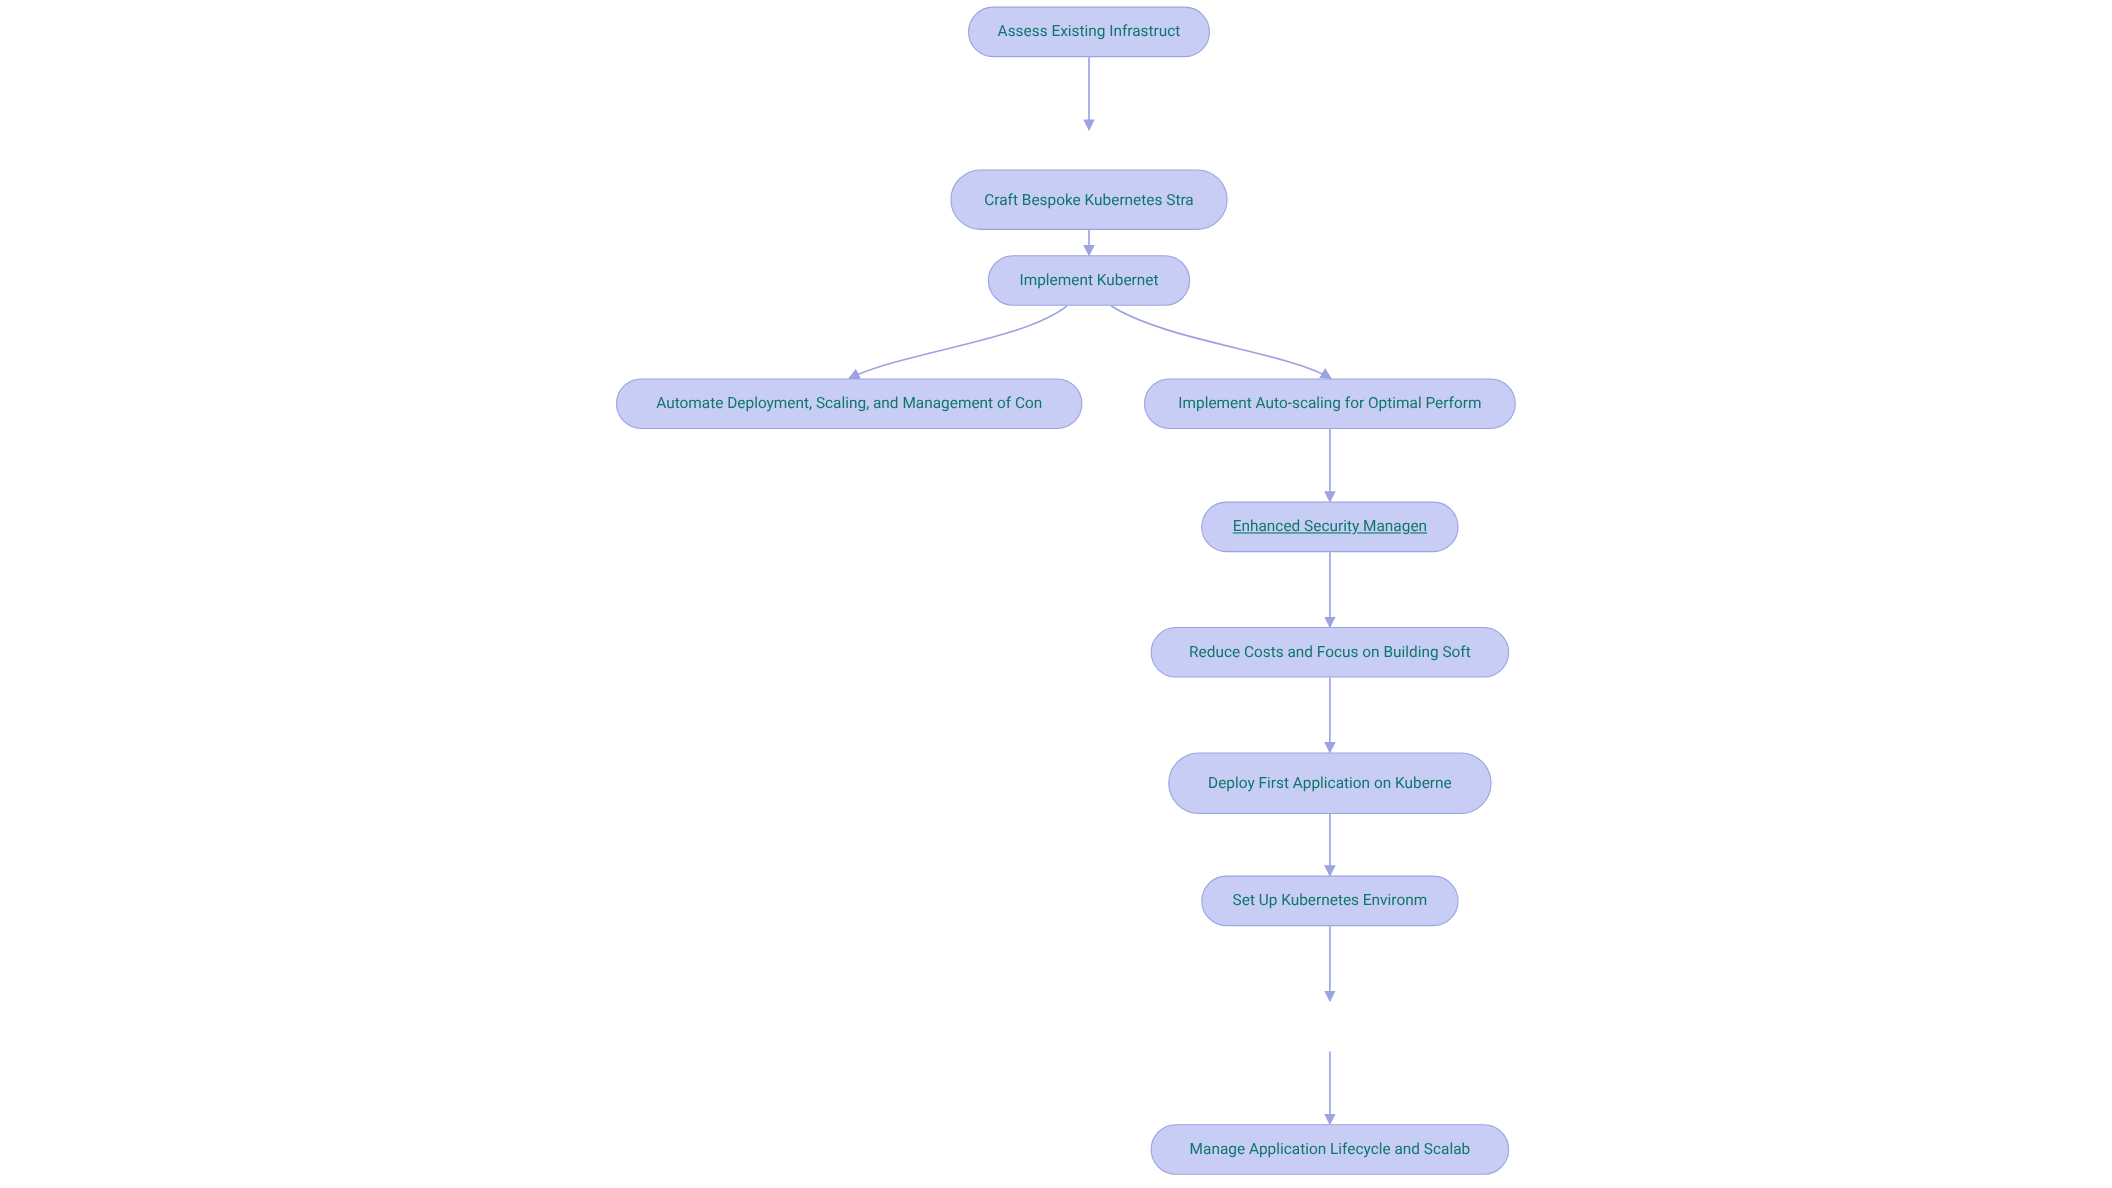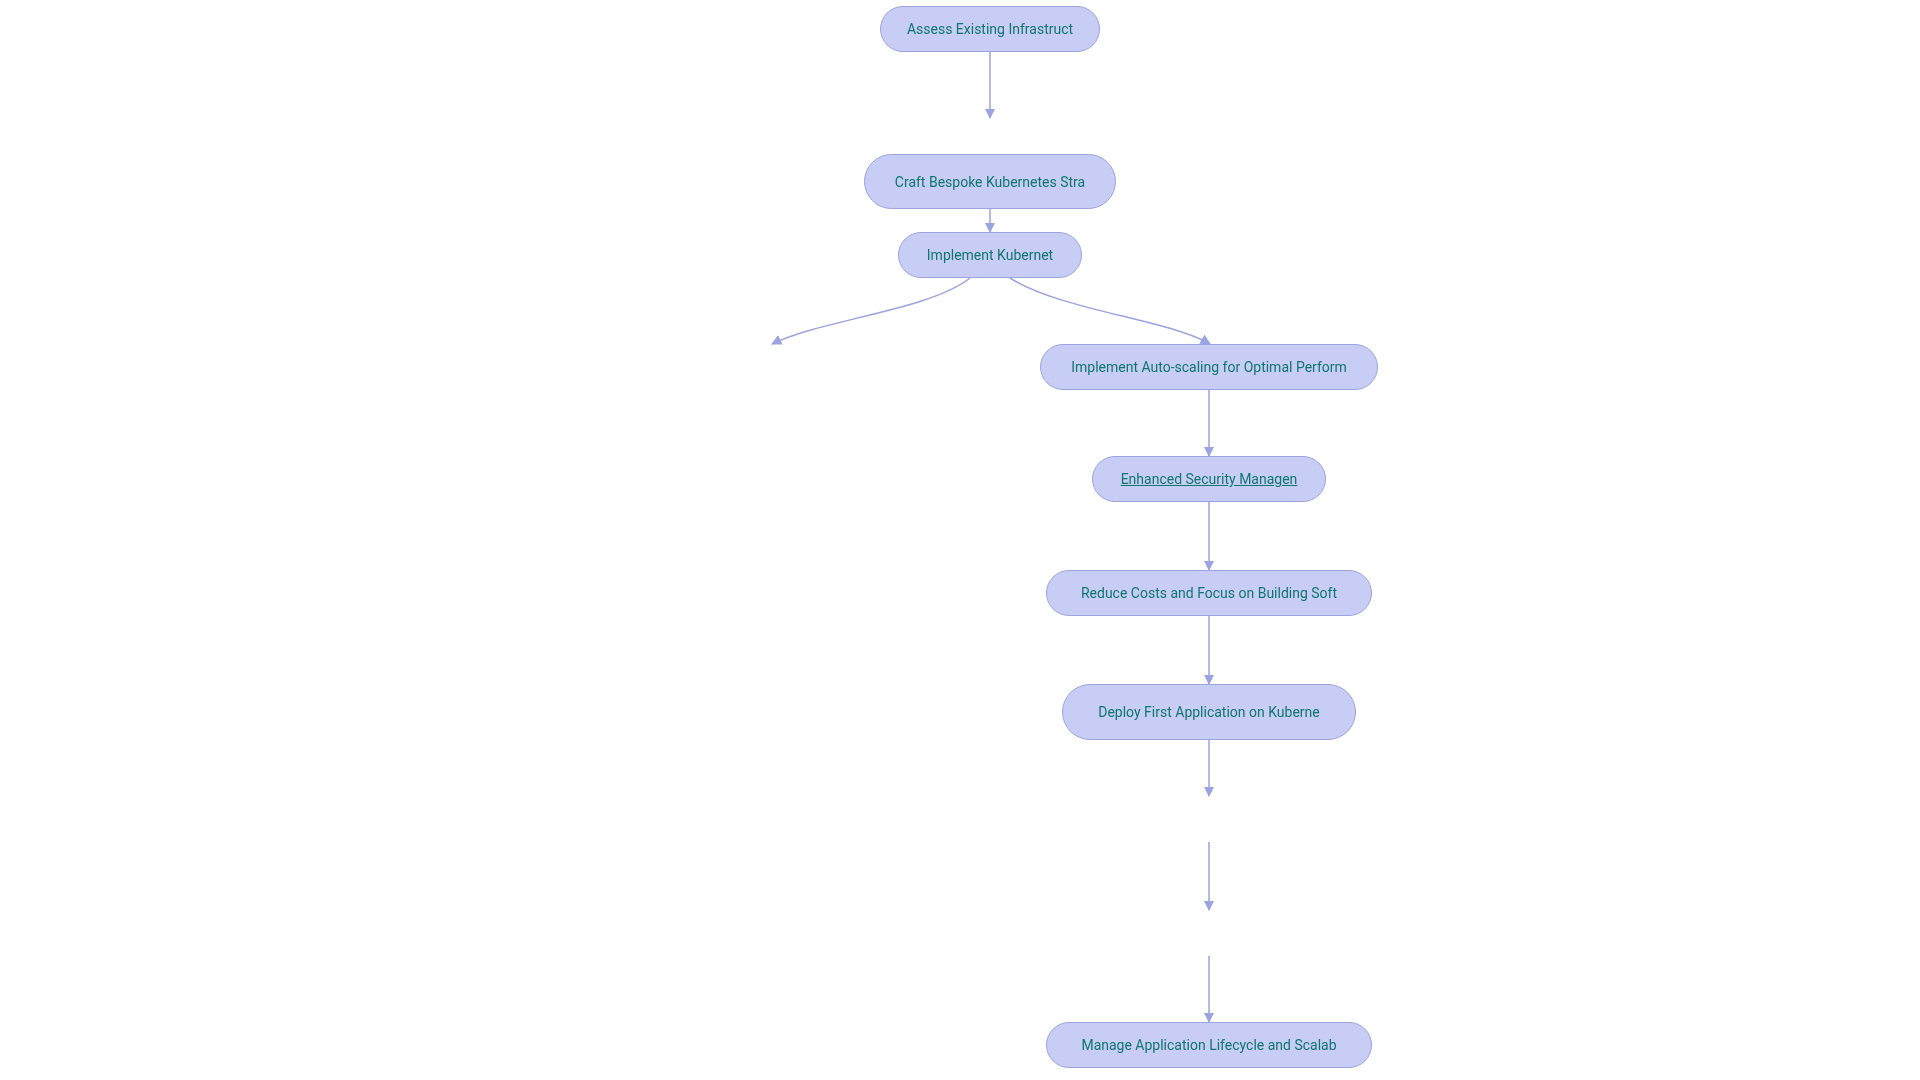--- a/index.html
+++ b/index.html
@@ -58,18 +58,20 @@
     <path d="M 1209 502 L 1209 570" stroke="#9ba3e0" stroke-width="1.5" fill="none" marker-end="url(#arrow)"></path>
     <path d="M 1209 616 L 1209 684" stroke="#9ba3e0" stroke-width="1.5" fill="none" marker-end="url(#arrow)"></path>
     <path d="M 1209 730 L 1209 796" stroke="#9ba3e0" stroke-width="1.5" fill="none" marker-end="url(#arrow)"></path>
     <path d="M 1209 842 L 1209 910" stroke="#9ba3e0" stroke-width="1.5" fill="none" marker-end="url(#arrow)"></path>
     <path d="M 1209 956 L 1209 1022" stroke="#9ba3e0" stroke-width="1.5" fill="none" marker-end="url(#arrow)"></path>
   </svg>
 
   <div class="node" style="left:880px;top:6px;width:220px;height:46px;" title="Assess Existing Infrastructure">Assess Existing Infrastruct</div>
   <div class="node" style="left:864px;top:118px;width:252px;height:55px;margin-top:36px;" title="Craft Bespoke Kubernetes Strategy">Craft Bespoke Kubernetes Stra</div>
   <div class="node" style="left:898px;top:232px;width:184px;height:46px;text-align:right;" title="Implement Kubernetes">Implement Kubernet</div>
+  <div class="node" style="left:560px;top:344px;width:424px;height:46px;" title="Automate Deployment, Scaling, and Management of Containers">Automate Deployment, Scaling, and Management of Con</div>
   <div class="node" style="left:1040px;top:344px;width:338px;height:46px;" title="Implement Auto-scaling for Optimal Performance">Implement Auto-scaling for Optimal Perform</div>
   <div class="node" style="left:1092px;top:456px;width:234px;height:46px;text-decoration:underline;" title="Enhanced Security Management">Enhanced Security Managen</div>
   <div class="node" style="left:1046px;top:570px;width:326px;height:46px;" title="Reduce Costs and Focus on Building Software">Reduce Costs and Focus on Building Soft</div>
   <div class="node" style="left:1062px;top:684px;width:294px;height:56px;" title="Deploy First Application on Kubernetes">Deploy First Application on Kuberne</div>
+  <div class="node" style="left:1092px;top:796px;width:234px;height:46px;" title="Set Up Kubernetes Environment">Set Up Kubernetes Environm</div>
   <div class="node" style="left:1046px;top:1022px;width:326px;height:46px;" title="Manage Application Lifecycle and Scalability">Manage Application Lifecycle and Scalab</div>
 </div>
 
 </body></html>

